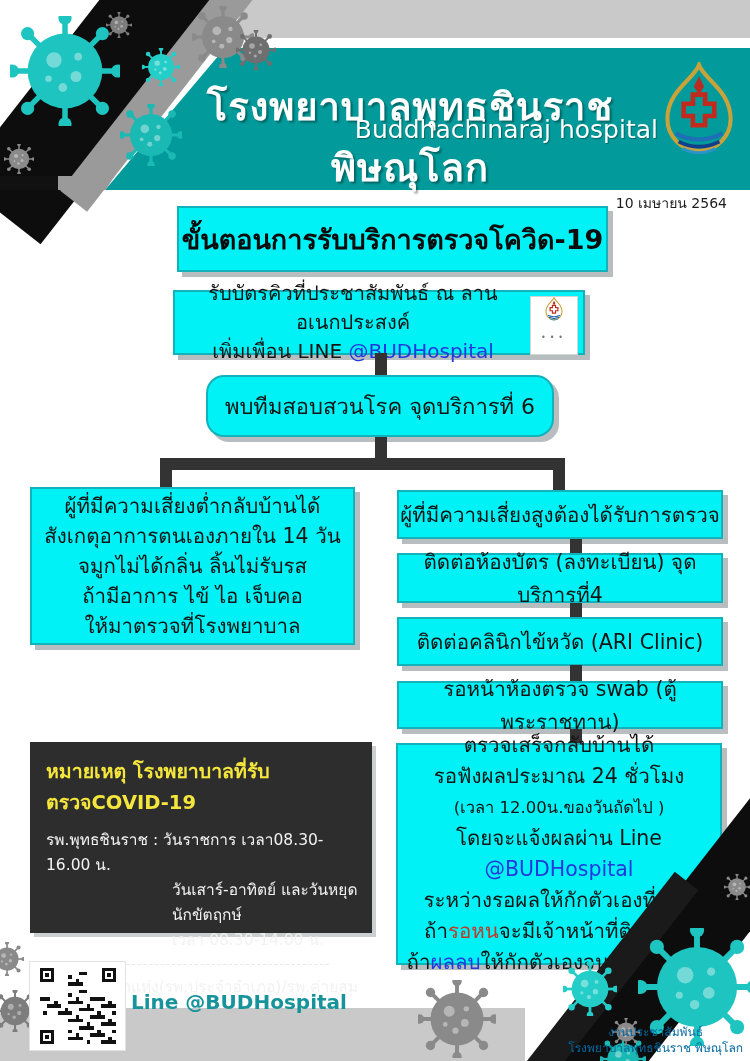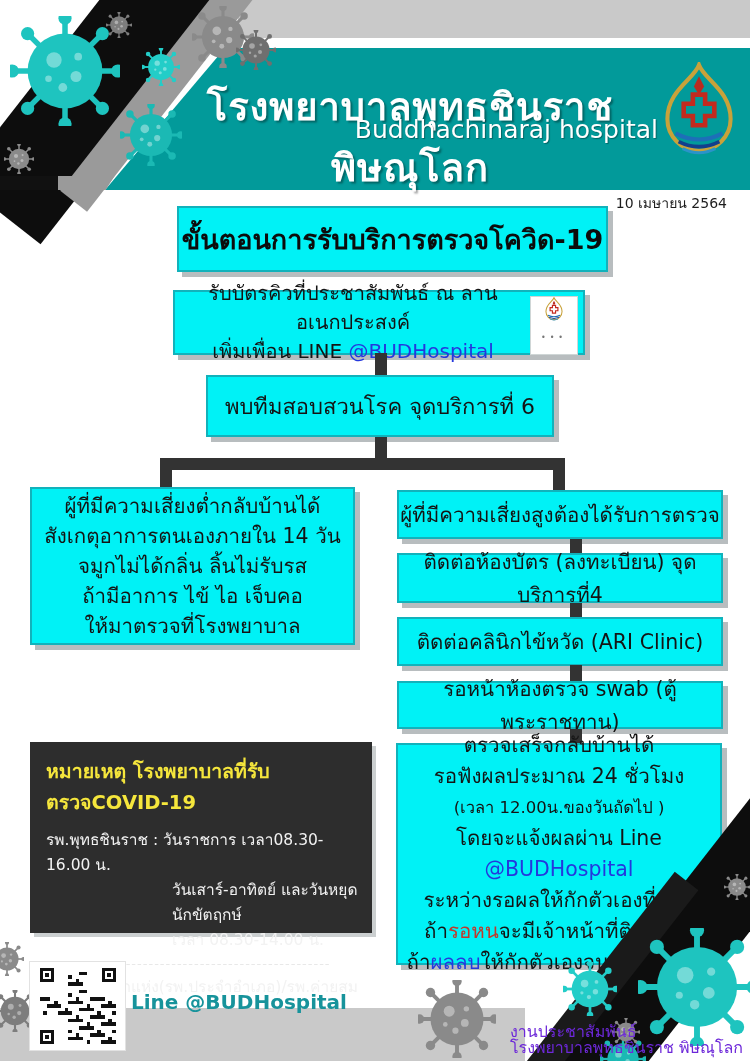--- a/index.html
+++ b/index.html
@@ -28,21 +28,21 @@
   .logo{position:absolute;left:653px;top:62px;}
   .minicard{position:absolute;right:5px;top:4px;width:46px;height:57px;background:#fff;
     border:1px solid #cfd6d6;display:flex;flex-direction:column;align-items:center;justify-content:flex-start;}
   .minicard .dots{font-size:8px;color:#777;letter-spacing:4px;margin-top:auto;margin-bottom:2px;}
   
   .cbox{position:absolute;background:#00f2f6;border:2px solid rgba(40,100,115,.45);
     box-shadow:5px 5px 0 rgba(125,135,138,.55);box-sizing:border-box;
     display:flex;flex-direction:column;align-items:center;justify-content:center;text-align:center;}
   .title-box{left:177px;top:206px;width:431px;height:66px;font-size:27px;font-weight:600;color:#0c0c0c;}
   .queue-box{left:173px;top:290px;width:412px;height:65px;font-size:20px;line-height:29px;padding-right:52px;}
-  .invest-box{left:206px;top:375px;width:348px;height:62px;font-size:22px;}
+  .invest-box{left:206px;top:375px;width:348px;height:62px;font-size:22px;border-radius:18px;}
   .low-box{left:30px;top:487px;width:325px;height:158px;font-size:20.5px;line-height:30px;}
   .r1{left:397px;top:490px;width:326px;height:49px;font-size:20.5px;}
   .r2{left:397px;top:553px;width:326px;height:50px;font-size:20.5px;}
   .r3{left:397px;top:617px;width:326px;height:49px;font-size:20.5px;}
   .r4{left:397px;top:681px;width:326px;height:48px;font-size:20.5px;}
   .result-box{left:396px;top:743px;width:326px;height:222px;font-size:20.5px;line-height:31px;}
   .result-box .small{font-size:16.5px;}
   .link{color:#2438dd;}
   .red{color:#c0392b;}
   .blue{color:#2438dd;}
@@ -61,21 +61,21 @@
   .sb-black2{left:420px;top:996px;width:330px;height:30px;background:#1a1a1a;}
   .qr-card{position:absolute;left:30px;top:962px;width:95px;height:88px;background:#fff;
     box-shadow:0 0 0 1px #e2e2e2;display:flex;align-items:center;justify-content:center;}
   .qr{position:relative;width:76px;height:76px;background:#fff;}
   .qr-m{position:absolute;inset:0;display:grid;grid-template-rows:repeat(21,1fr);grid-template-columns:repeat(21,1fr);}
   .qr-m div{background:#111;}
   .finder{position:absolute;width:14px;height:14px;border:3px solid #111;box-sizing:border-box;}
   .finder::after{content:"";position:absolute;left:2px;top:2px;width:4px;height:4px;background:#111;}
   .f-tl{left:0;top:0;} .f-tr{right:0;top:0;} .f-bl{left:0;bottom:0;}
   .line-label{position:absolute;left:131px;top:990px;font-size:20px;font-weight:bold;color:#17939b;}
-  .credit{position:absolute;right:7px;top:1024px;text-align:left;font-size:16px;color:#6d28d9;line-height:16px;}
+  .credit{position:absolute;right:7px;top:1024px;text-align:center;font-size:12px;color:#0369a1;line-height:16px;}
   
   .virus{position:absolute;}
 </style>
 </head>
 <body>
 
 <div class="poster">
 
   <svg width="0" height="0" style="position:absolute">
     <defs>

